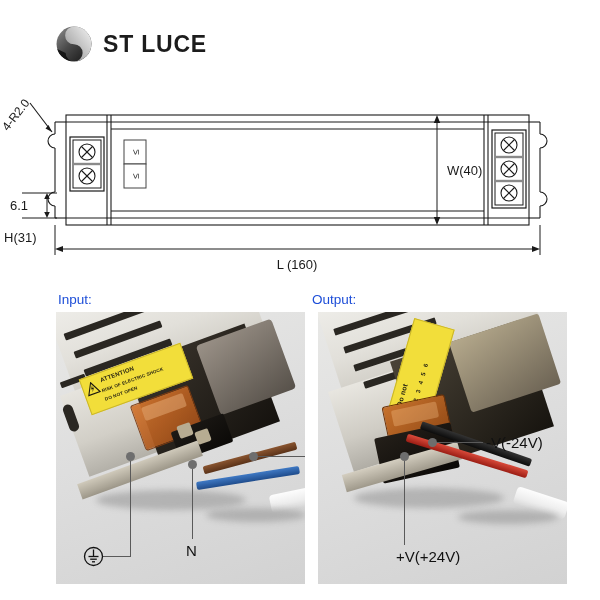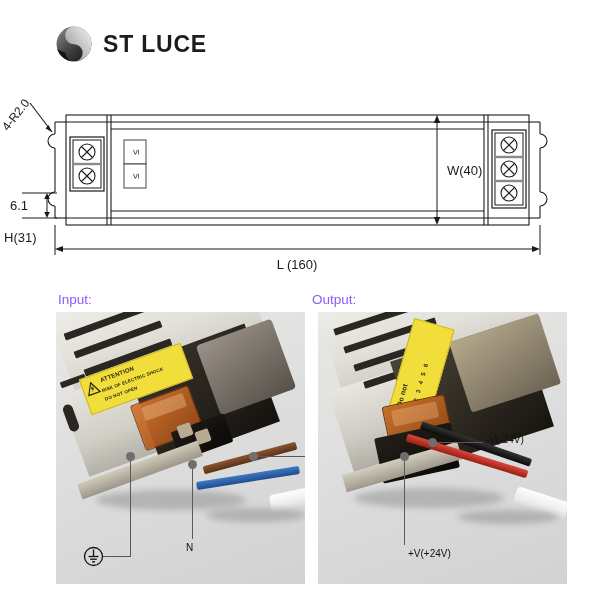--- a/index.html
+++ b/index.html
@@ -20,37 +20,37 @@
   .code{font-size:12.5px;font-weight:bold;color:#111;letter-spacing:.2px;}
   .dims{font-size:11.5px;color:#222;margin-top:4px;letter-spacing:.1px;}
 
   
   .draw{position:absolute;left:0;top:92px;width:600px;height:195px;}
   .draw svg{display:block;}
   .dlabel{font-family:"Liberation Sans",sans-serif;font-size:13px;fill:#1a1a1a;}
   .dlabel-sm{font-family:"Liberation Sans",sans-serif;font-size:12px;fill:#1a1a1a;}
 
   
-  .plabel{position:absolute;font-size:13.5px;color:#8b5cf6;}
+  .plabel{position:absolute;font-size:13.5px;color:#1d4ed8;}
   .panel{position:absolute;overflow:hidden;
     background:linear-gradient(160deg,#e8e8e6 0%,#dedede 45%,#d2d2d2 100%);}
   .panel-in{position:absolute;left:0;top:0;width:100%;height:100%;}
 
   
   .case{position:absolute;background:linear-gradient(180deg,#efeeea 0%,#e2e0da 55%,#cbc8c0 100%);}
   .vent{position:absolute;background:#2a2722;border-radius:1px;}
   .shadow{position:absolute;background:rgba(90,90,90,.30);filter:blur(3px);border-radius:50%;}
 
   .ylabel{position:absolute;background:#f2de3a;border:1px solid #c9b52a;}
   .ytxt{position:absolute;font-size:5px;color:#221f12;font-weight:bold;white-space:nowrap;letter-spacing:.2px;}
 
   .wire{position:absolute;border-radius:2px;}
   .leader{position:absolute;background:#5a5a5a;}
   .dot{position:absolute;width:9px;height:9px;border-radius:50%;background:#6e6e6e;}
-  .ann{position:absolute;font-size:10px;color:#111;white-space:nowrap;}
+  .ann{position:absolute;font-size:15px;color:#111;white-space:nowrap;}
 
   .sheath{position:absolute;background:linear-gradient(180deg,#fdfdfd 0%,#ededed 60%,#d8d8d8 100%);border-radius:4px;}
 </style>
 </head>
 <body>
 
 <div class="page">
 
   <div class="brand">
     <div class="brand-mark">
@@ -288,16 +288,16 @@
       <div class="shadow" style="left:36px;top:176px;width:150px;height:20px;"></div>
       <div class="shadow" style="left:140px;top:198px;width:100px;height:14px;"></div>
     </div>
 
     <div class="dot" style="left:110px;top:126px;"></div>
     <div class="leader" style="left:119px;top:130px;width:46px;height:1.4px;"></div>
     <div class="ann" style="left:168px;top:122px;">-V(-24V)</div>
 
     <div class="dot" style="left:82px;top:140px;"></div>
     <div class="leader" style="left:86px;top:149px;width:1.4px;height:84px;"></div>
-    <div class="ann" style="left:90px;top:236px;">+V(+24V)</div>
+    <div class="ann" style="left:78px;top:236px;">+V(+24V)</div>
   </div>
 
 </div>
 
 </body></html>

